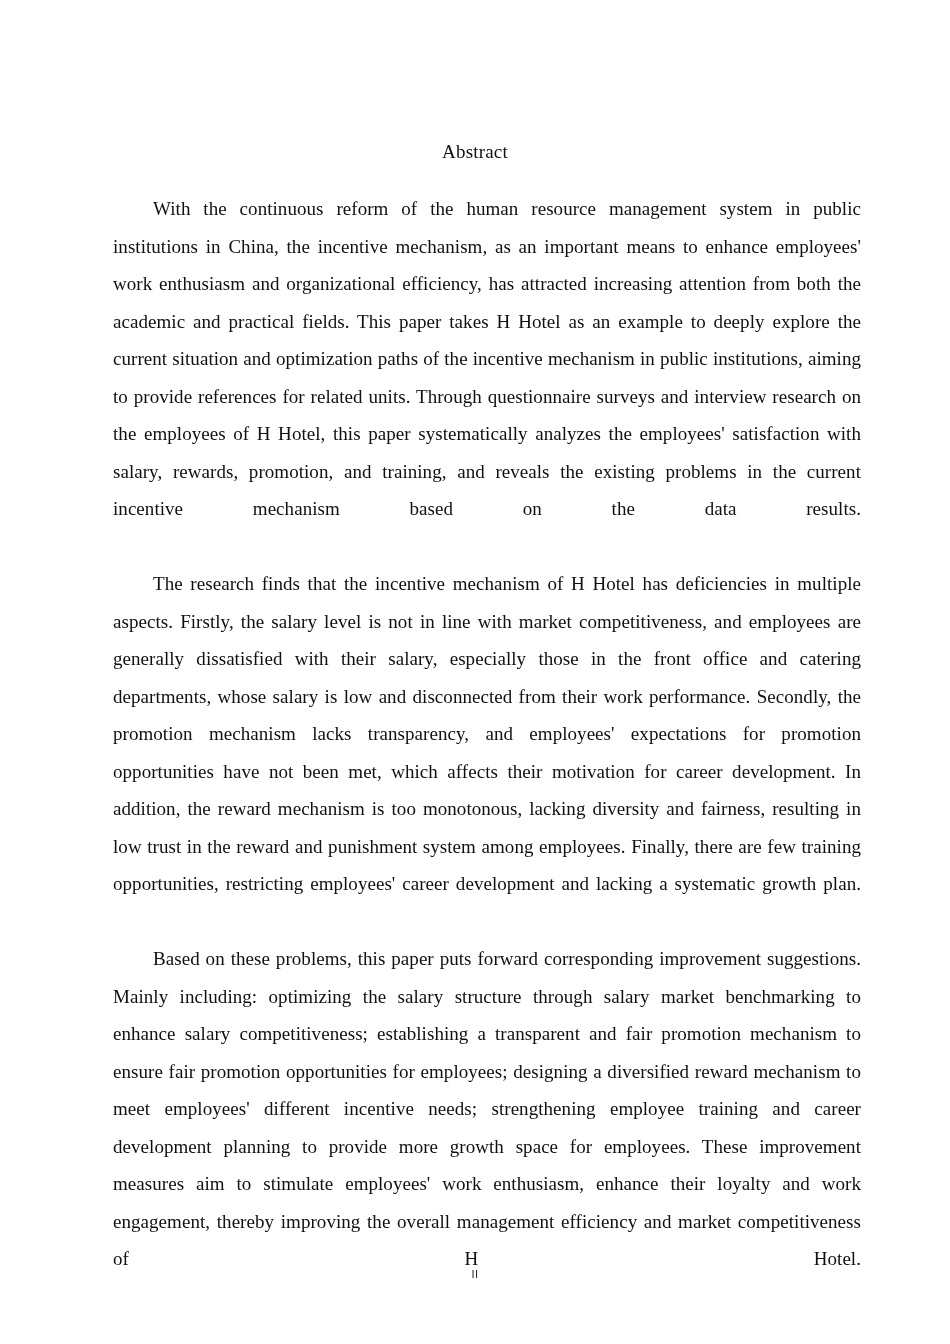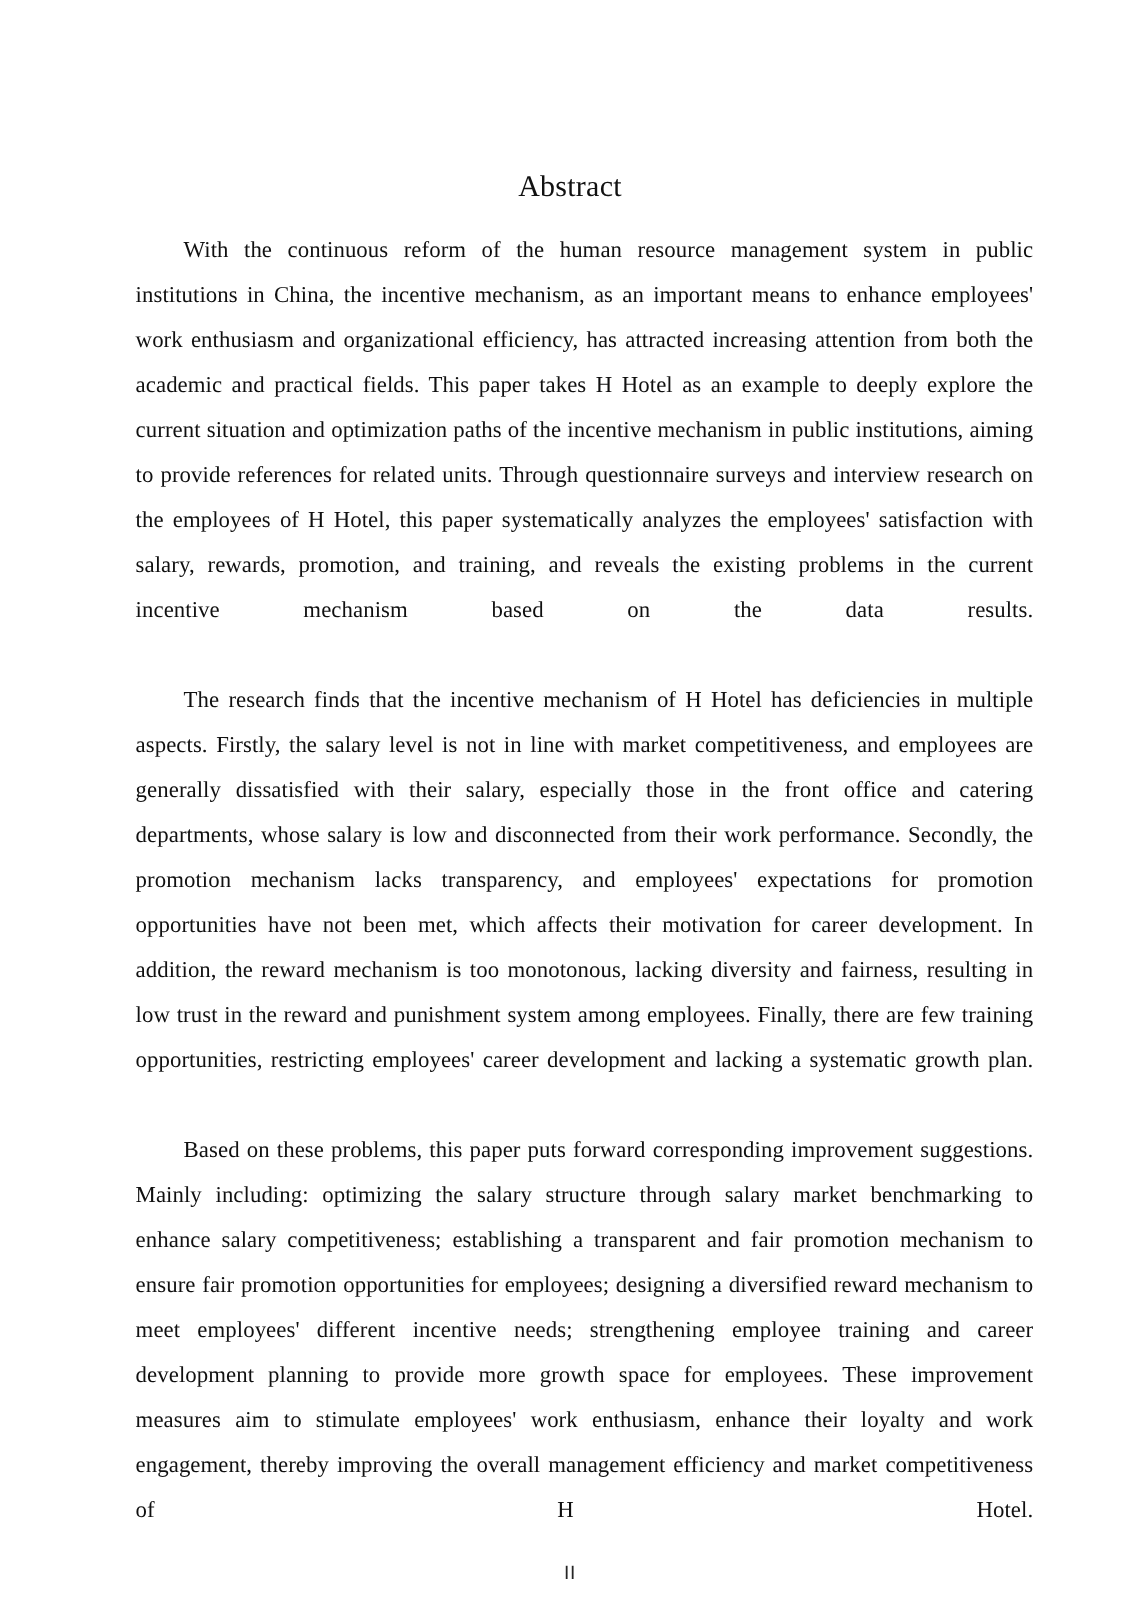--- a/index.html
+++ b/index.html
@@ -18,21 +18,21 @@
     font-family: "Liberation Serif", "DejaVu Serif", serif;
     color: #0d0d0d;
   }
   .page-title {
     position: absolute;
     top: 124px;
     left: 0;
     width: 950px;
     text-align: center;
     font-family: "Liberation Serif", "DejaVu Serif", serif;
-    font-size: 25px;
+    font-size: 19px;
     font-weight: 400;
     line-height: 30px;
     letter-spacing: 0.2px;
     color: #111111;
   }
   .body-block {
     position: absolute;
     top: 190px;
     left: 113px;
     width: 748px;
@@ -54,25 +54,25 @@
   }
   
   .para::after {
     content: "";
     display: inline-block;
     width: 100%;
   }
   .page-number {
     position: absolute;
     left: 0;
-    top: 1304px;
+    top: 1266px;
     width: 950px;
     text-align: center;
     font-family: "Liberation Sans", "DejaVu Sans", sans-serif;
-    font-size: 16px;
+    font-size: 11px;
     line-height: 16px;
     color: #262626;
     letter-spacing: 0.5px;
   }
 </style>
 </head>
 <body>
 
 <div class="page">
 

